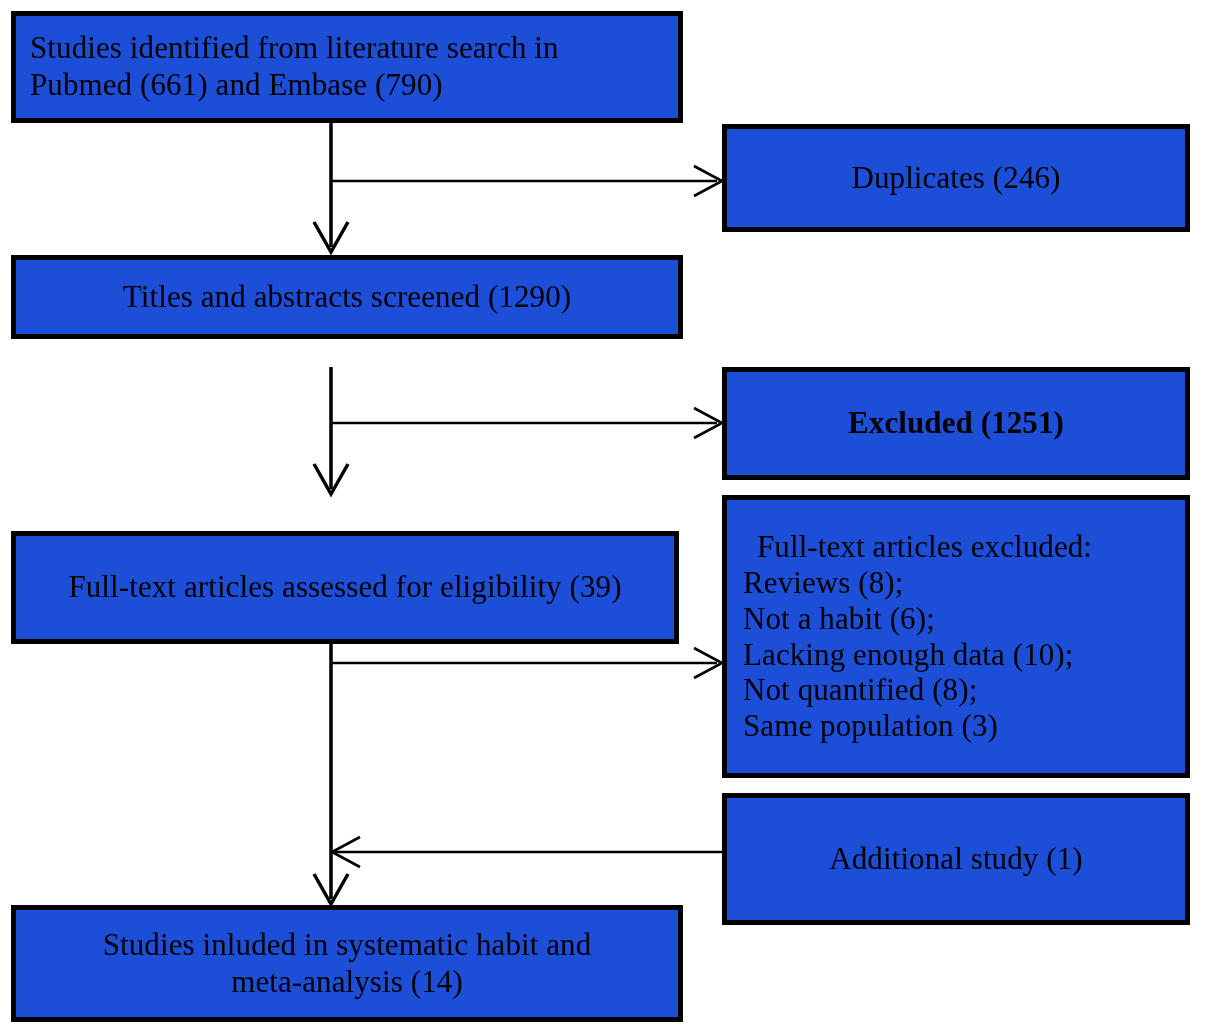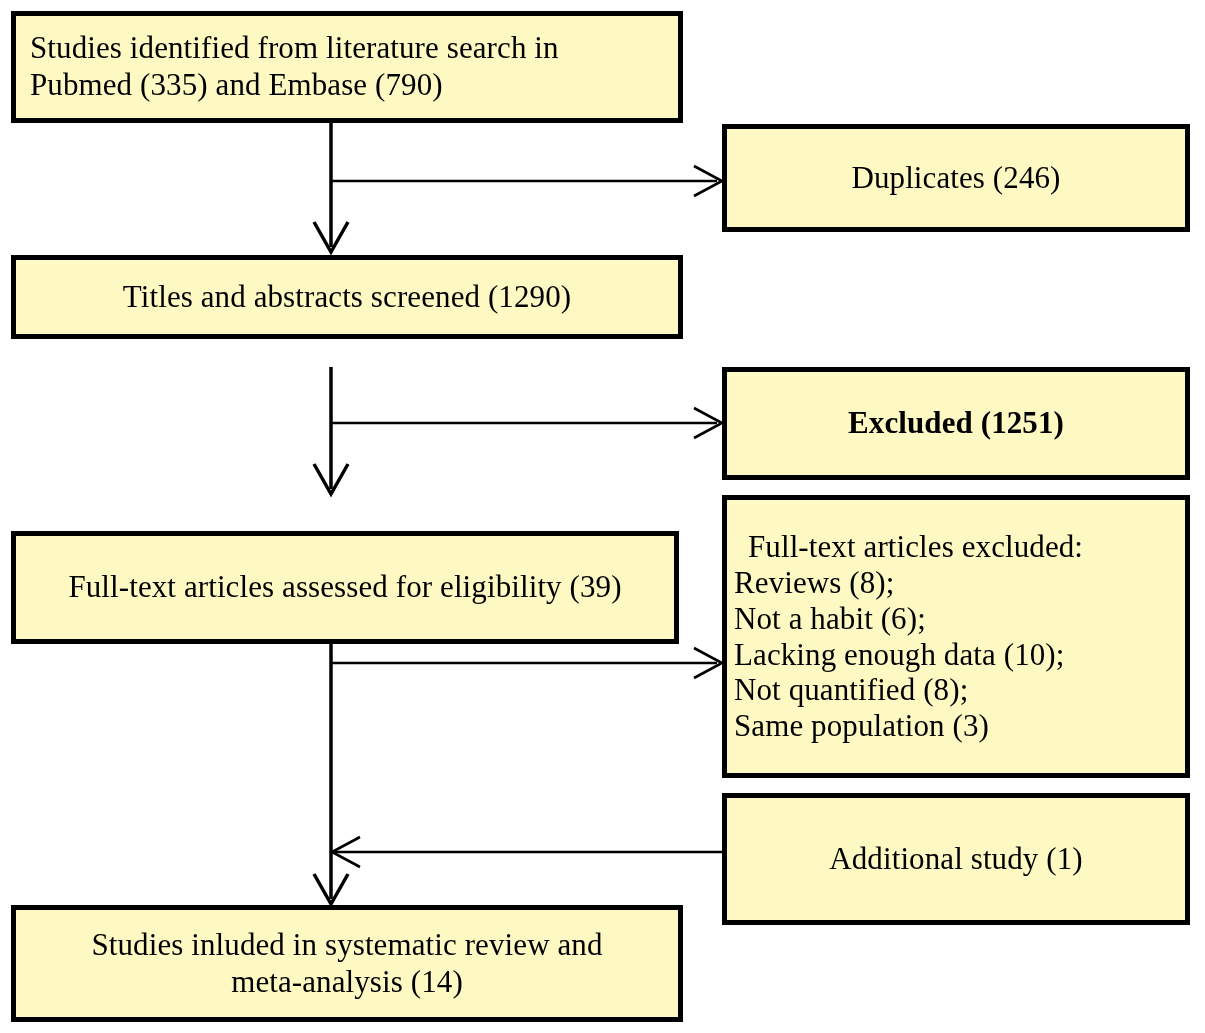--- a/index.html
+++ b/index.html
@@ -23,21 +23,21 @@
     position: absolute;
     left: 0;
     top: 0;
     width: 1205px;
     height: 1033px;
     pointer-events: none;
   }
   .node {
     position: absolute;
     box-sizing: border-box;
-    background: #fef9c3;
+    background: #1d4ed8;
     border: 5px solid #000000;
     display: flex;
     align-items: center;
     justify-content: center;
     z-index: 2;
   }
   .node .node-text {
     display: block;
     width: 100%;
     text-align: center;
@@ -59,21 +59,21 @@
   #node-screened     { left: 11px;  top: 255px; width: 672px;  height: 84px; }
 
   #node-excluded     { left: 722px; top: 367px; width: 468px;  height: 113px; font-weight: bold; }
 
   #node-fulltext     { left: 11px;  top: 495px; width: 668px;  height: 113px; margin-top: 36px; }
 
   #node-ft-excluded  { left: 722px; top: 495px; width: 468px;  height: 283px;
                        align-items: center; justify-content: flex-start; }
   #node-ft-excluded .node-text {
     text-align: left;
-    padding-left: 7px;
+    padding-left: 16px;
     line-height: 1.16;
     font-size: 31px;
   }
   #node-ft-excluded .node-text .ln.hdr {
     padding-left: 14px;
   }
 
   #node-additional   { left: 722px; top: 793px; width: 468px;  height: 132px; }
 
   #node-included     { left: 11px;  top: 905px; width: 672px;  height: 117px; }
@@ -117,21 +117,21 @@
 
     <g>
       <line x1="722" y1="852" x2="334" y2="852" stroke="#000000" stroke-width="2.6"></line>
       <polyline points="360,837 332,852 360,867" fill="none" stroke="#000000" stroke-width="2.6"></polyline>
     </g>
   </svg>
 
   <div class="node" id="node-identified">
     <span class="node-text">
       <span class="ln">Studies identified from literature search in</span>
-      <span class="ln">Pubmed (335) and Embase (790)</span>
+      <span class="ln">Pubmed (661) and Embase (790)</span>
     </span>
   </div>
 
   <div class="node" id="node-duplicates">
     <span class="node-text">
       <span class="ln">Duplicates (246)</span>
     </span>
   </div>
 
   <div class="node" id="node-screened">
@@ -164,18 +164,18 @@
   </div>
 
   <div class="node" id="node-additional">
     <span class="node-text">
       <span class="ln">Additional study (1)</span>
     </span>
   </div>
 
   <div class="node" id="node-included">
     <span class="node-text">
-      <span class="ln">Studies inluded in systematic review and</span>
+      <span class="ln">Studies inluded in systematic habit and</span>
       <span class="ln">meta-analysis (14)</span>
     </span>
   </div>
 
 </div>
 
 </body></html>

